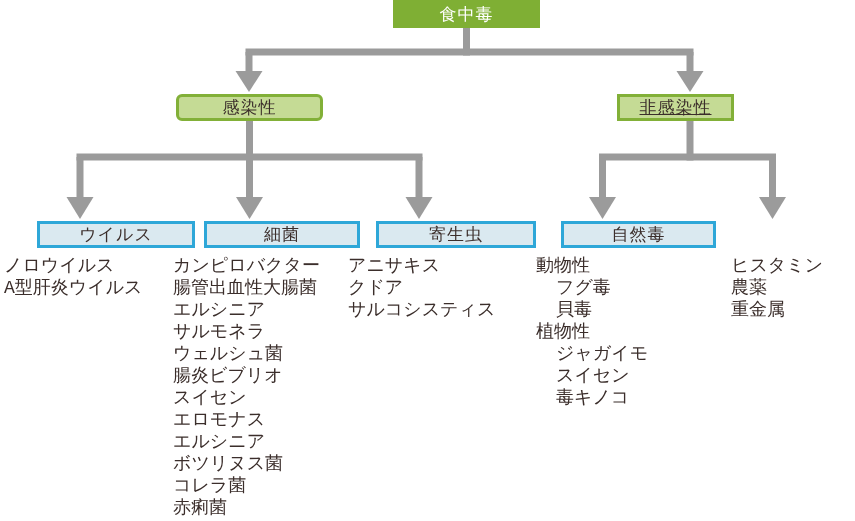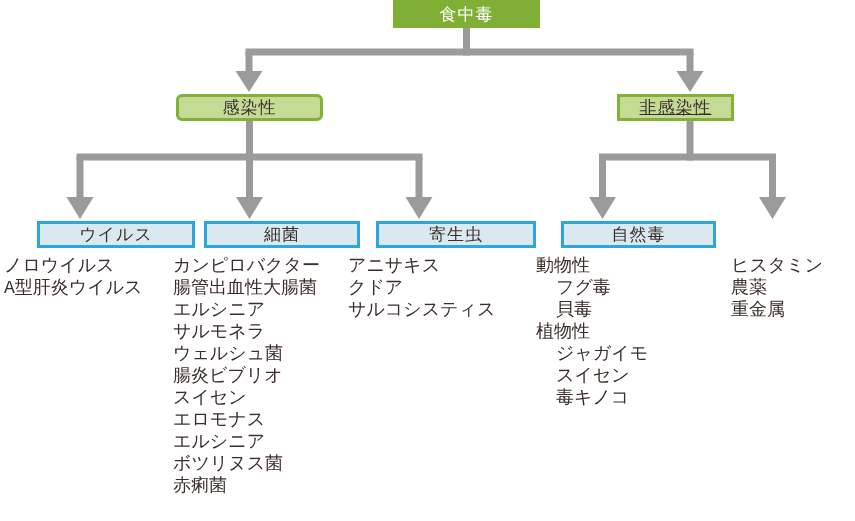--- a/index.html
+++ b/index.html
@@ -88,20 +88,21 @@
       <div class="list-item">カンピロバクター</div>
       <div class="list-item">腸管出血性大腸菌</div>
       <div class="list-item">エルシニア</div>
       <div class="list-item">サルモネラ</div>
       <div class="list-item">ウェルシュ菌</div>
       <div class="list-item">腸炎ビブリオ</div>
       <div class="list-item">スイセン</div>
       <div class="list-item">エロモナス</div>
       <div class="list-item">エルシニア</div>
       <div class="list-item">ボツリヌス菌</div>
+      <div class="list-item">コレラ菌</div>
       <div class="list-item">赤痢菌</div>
     </div>
 
   <div id="parasite-list" class="item-list">
       <div class="list-item">アニサキス</div>
       <div class="list-item">クドア</div>
       <div class="list-item">サルコシスティス</div>
     </div>
 
   <div id="natural-toxin-list" class="item-list">

